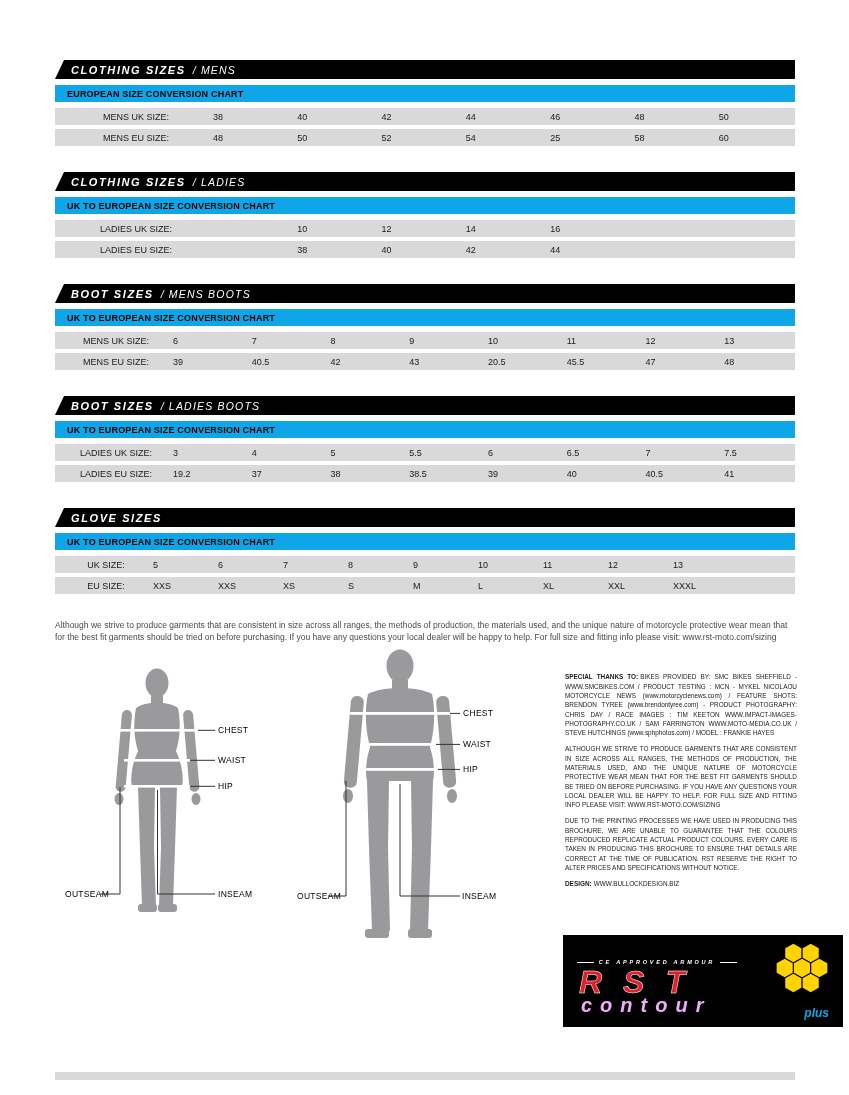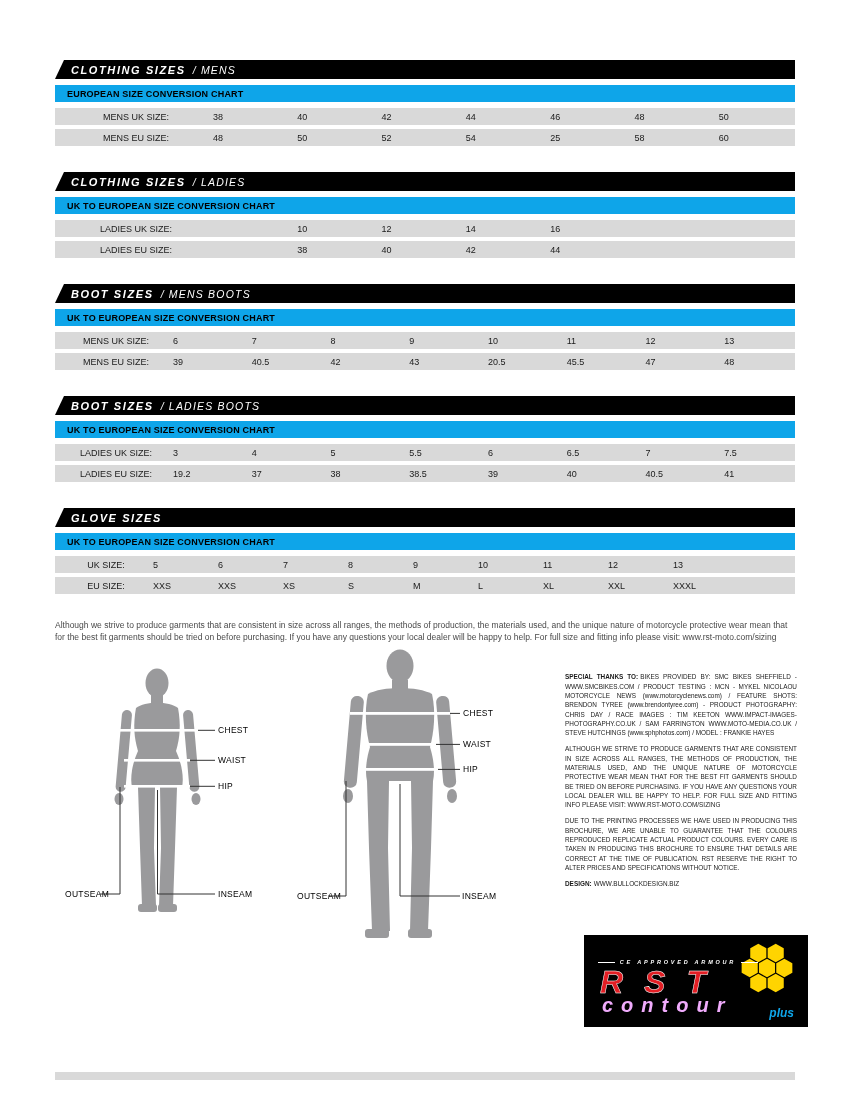--- a/index.html
+++ b/index.html
@@ -48,21 +48,21 @@
 
   .figure { position:absolute; }
   .figure svg { position:absolute; }
   .m-label { position:absolute; font-size:8.5px; letter-spacing:.3px; color:#000; white-space:nowrap; }
 
   .credits { position:absolute; left:510px; top:29px; width:232px; }
   .credits p { font-size:6.4px; line-height:1.45; text-align:justify; color:#1a1a1a; margin-bottom:7px; }
   .credits b { margin-right:2px; }
 
   .rst-logo {
-    position:absolute; left:529px; top:292px; width:224px; height:92px;
+    position:absolute; left:508px; top:292px; width:280px; height:92px;
     background:#000000; overflow:hidden;
   }
   .hexes { position:absolute; right:2px; top:2px; }
   .armour-row {
     position:absolute; left:14px; top:24px; width:160px;
     display:flex; align-items:center; gap:5px;
   }
   .armour-row .wline { flex:1 1 0; height:1px; background:#ffffff; }
   .armour-text {
     color:#ffffff; font-size:5.5px; font-style:italic; font-weight:bold;

